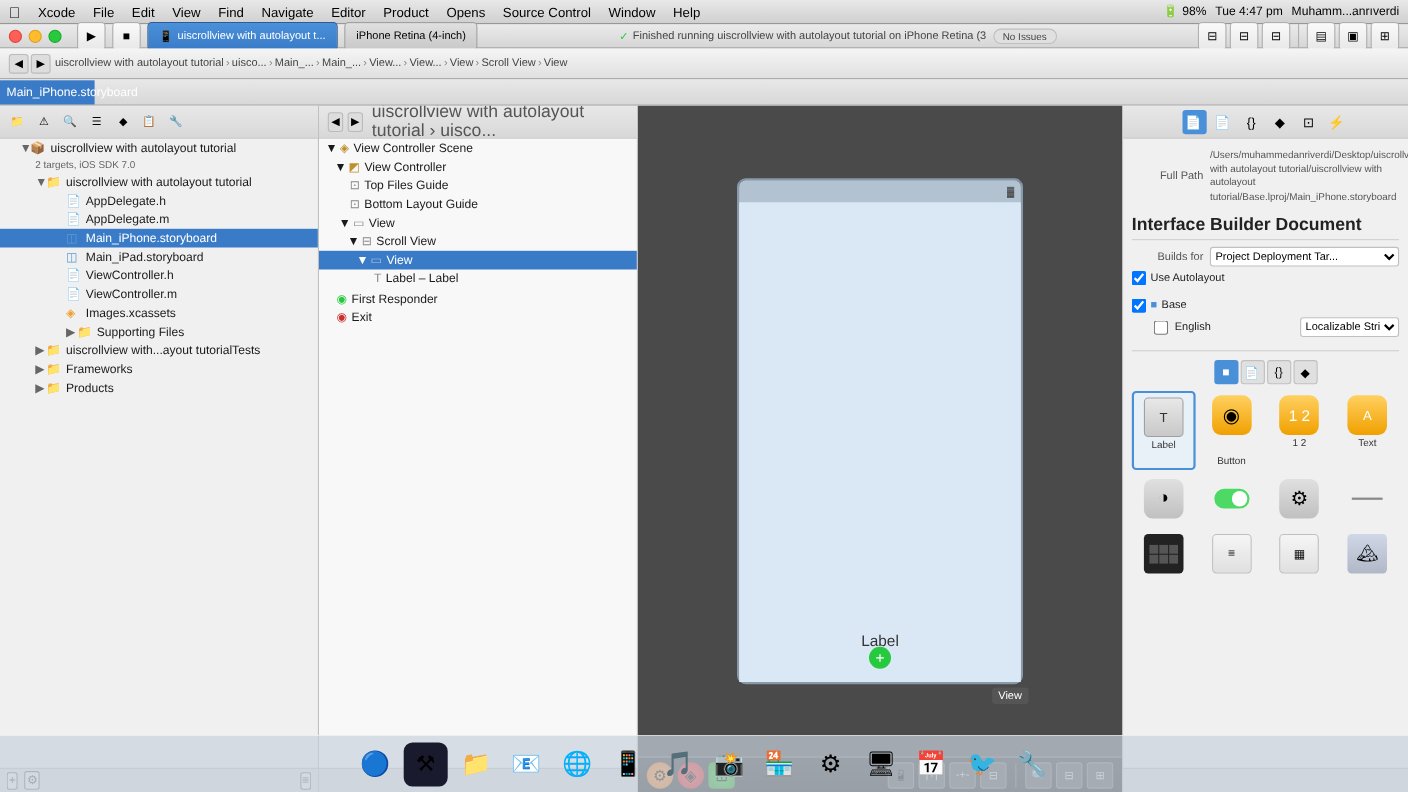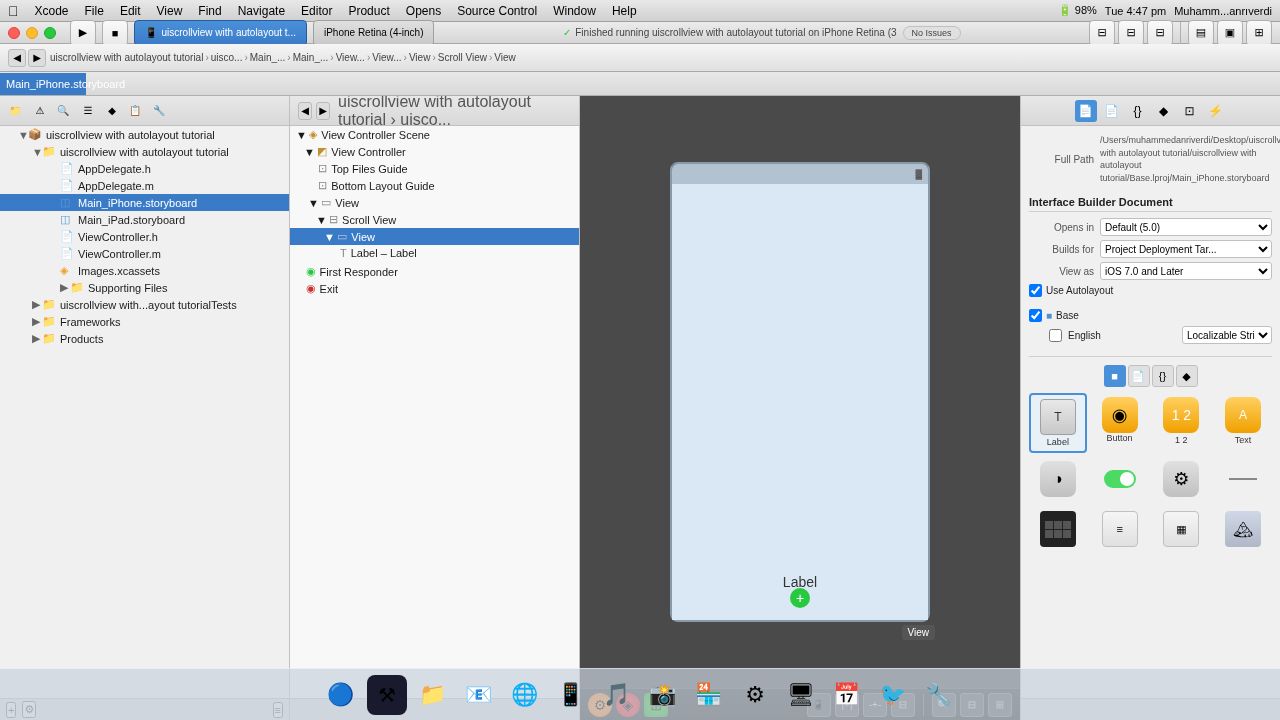--- a/index.html
+++ b/index.html
@@ -249,21 +249,21 @@
     .inspector-label { font-size: 10px; color: #555; width: 65px; text-align: right; flex-shrink: 0; }
     .inspector-value { font-size: 10px; color: #222; }
     .inspector-select {
       flex: 1;
       height: 18px;
       font-size: 10px;
       background: white;
       border: 1px solid #c0c0c0;
       border-radius: 3px;
     }
-    .inspector-title { font-size: 11px; font-weight: bold; color: #222; margin-bottom: 6px; border-bottom: 1px solid #d0d0d0; padding-bottom: 3px; }
+    .inspector-title { font-size: 16px; font-weight: bold; color: #222; margin-bottom: 6px; border-bottom: 1px solid #d0d0d0; padding-bottom: 3px; }
     .inspector-checkbox-row { display: flex; align-items: center; gap: 4px; margin-bottom: 4px; }
     .localization-section { margin-top: 6px; }
 
     
     .storyboard-bottom {
       height: 32px;
       background: linear-gradient(to bottom, #383838, #2a2a2a);
       border-top: 1px solid #555;
       display: flex;
       align-items: center;
@@ -427,20 +427,23 @@
         <div class="nav-icon">🔧</div>
       </div>
       <div class="file-tree">
 
         <div class="tree-item">
           <span class="tree-indent"></span>
           <span class="tree-arrow">▼</span>
           <span class="tree-icon" style="color:#4a8ae8;">📦</span>
           <span class="tree-label">uiscrollview with autolayout tutorial</span>
         </div>
+        <div class="tree-item" style="padding-left:8px;">
+          <span style="font-size:9px;color:#666;padding-left:24px;">2 targets, iOS SDK 7.0</span>
+        </div>
 
         <div class="tree-item">
           <span class="tree-indent"></span>
           <span class="tree-indent"></span>
           <span class="tree-arrow">▼</span>
           <span class="tree-icon" style="color:#4a8ae8;">📁</span>
           <span class="tree-label">uiscrollview with autolayout tutorial</span>
         </div>
 
         <div class="tree-item">
@@ -672,35 +675,23 @@
         <div class="inspector-section">
           <div class="inspector-row">
             <span class="inspector-label">Full Path</span>
             <span class="full-path-text">/Users/muhammedanriverdi/Desktop/uiscrollview with autolayout tutorial/uiscrollview with autolayout tutorial/Base.lproj/Main_iPhone.storyboard</span>
           </div>
         </div>
 
         <div class="inspector-section">
           <div class="inspector-title">Interface Builder Document</div>
           <div class="inspector-row">
-            <span class="inspector-label">Opens in</span>
-            <select class="inspector-select">
-              <option>Default (5.0)</option>
-            </select>
-          </div>
-          <div class="inspector-row">
             <span class="inspector-label">Builds for</span>
             <select class="inspector-select">
               <option>Project Deployment Tar...</option>
-            </select>
-          </div>
-          <div class="inspector-row">
-            <span class="inspector-label">View as</span>
-            <select class="inspector-select">
-              <option>iOS 7.0 and Later</option>
             </select>
           </div>
           <div class="inspector-checkbox-row">
             <input type="checkbox" checked="" style="">
             <span class="inspector-value">Use Autolayout</span>
           </div>
         </div>
 
         <div class="inspector-section localization-section">
           <div class="inspector-checkbox-row">
@@ -727,21 +718,21 @@
             <div style="width:22px;height:22px;background:#e0e0e0;border:1px solid #c0c0c0;border-radius:3px;display:flex;align-items:center;justify-content:center;cursor:pointer;font-size:11px;">◆</div>
           </div>
 
           <div style="display:grid;grid-template-columns:repeat(4,1fr);gap:4px;margin-bottom:4px;">
             <div style="display:flex;flex-direction:column;align-items:center;cursor:pointer;padding:4px;border-radius:4px;border:2px solid #4a90d9;background:#e8f0f8;">
               <div style="width:36px;height:36px;background:linear-gradient(to bottom,#e8e8e8,#c8c8c8);border:1px solid #a0a0a0;border-radius:4px;display:flex;align-items:center;justify-content:center;font-size:12px;color:#333;">T</div>
               <span style="font-size:9px;color:#333;margin-top:2px;">Label</span>
             </div>
             <div style="display:flex;flex-direction:column;align-items:center;cursor:pointer;padding:4px;border-radius:4px;">
               <div style="width:36px;height:36px;background:linear-gradient(to bottom,#ffd060,#f0a000);border-radius:8px;display:flex;align-items:center;justify-content:center;font-size:18px;">◉</div>
-              <span style="font-size:9px;color:#333;margin-top:0;">Button</span>
+              <span style="font-size:9px;color:#333;margin-top:18px;">Button</span>
             </div>
             <div style="display:flex;flex-direction:column;align-items:center;cursor:pointer;padding:4px;border-radius:4px;">
               <div style="width:36px;height:36px;background:linear-gradient(to bottom,#ffd060,#f0a000);border-radius:8px;display:flex;align-items:center;justify-content:center;font-size:14px;color:white;">1 2</div>
               <span style="font-size:9px;color:#333;margin-top:2px;">1 2</span>
             </div>
             <div style="display:flex;flex-direction:column;align-items:center;cursor:pointer;padding:4px;border-radius:4px;">
               <div style="width:36px;height:36px;background:linear-gradient(to bottom,#ffd060,#f0a000);border-radius:8px;display:flex;align-items:center;justify-content:center;font-size:12px;color:white;">A</div>
               <span style="font-size:9px;color:#333;margin-top:2px;">Text</span>
             </div>
           </div>

